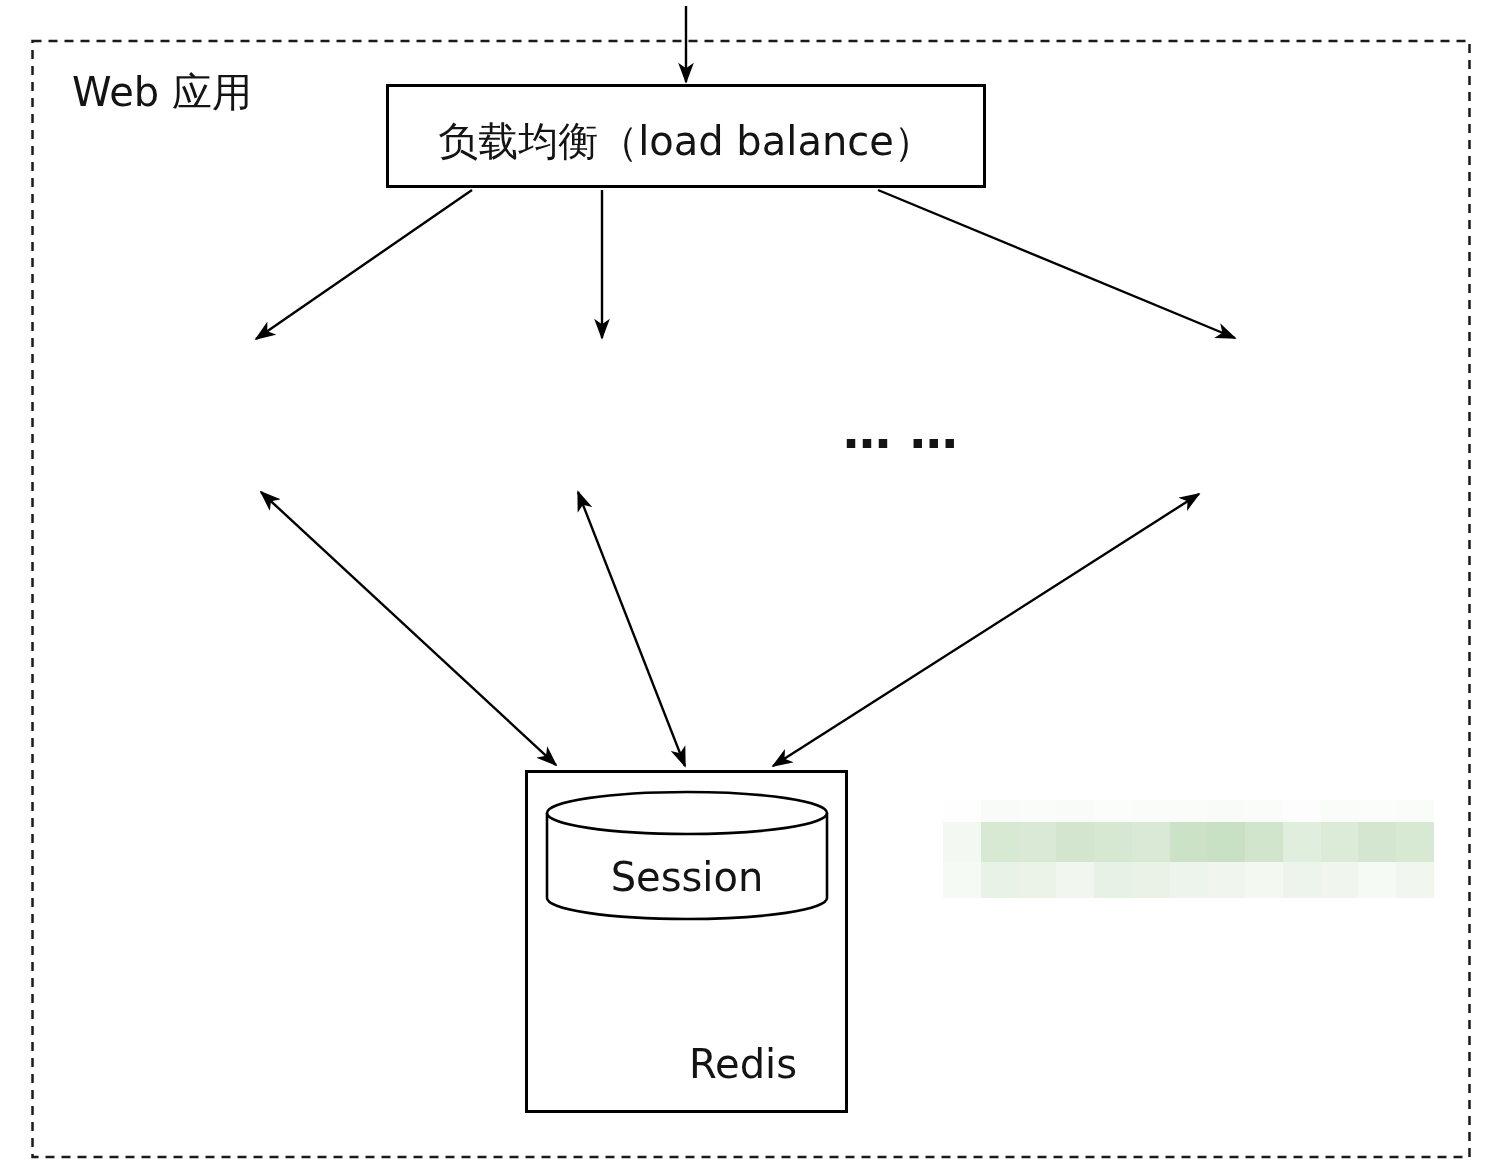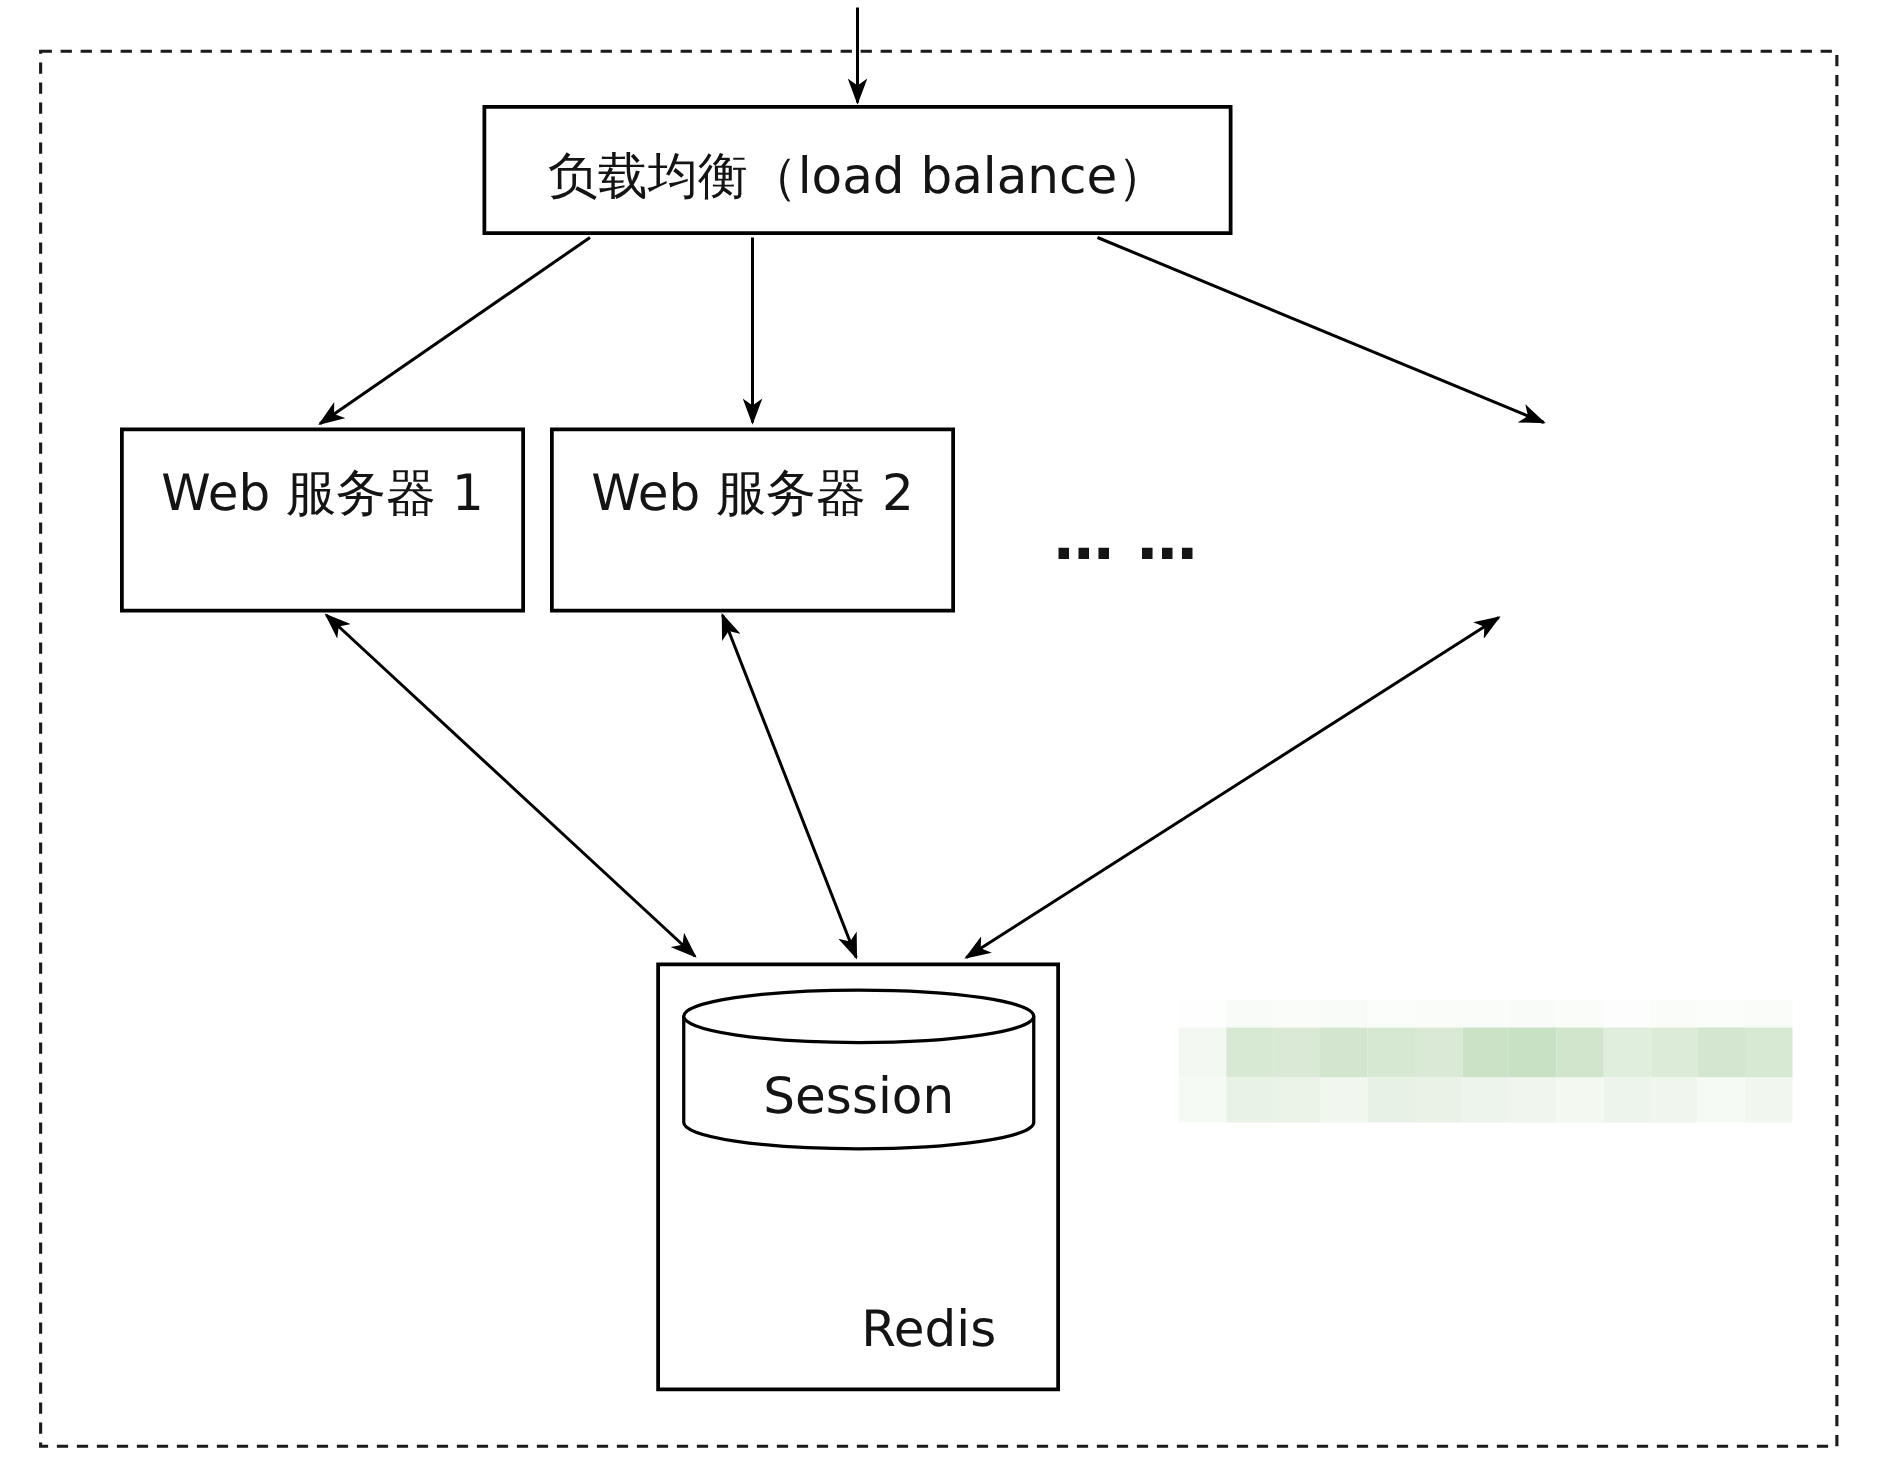--- a/index.html
+++ b/index.html
@@ -153,31 +153,26 @@
     <line x1="261" y1="492" x2="556" y2="765" stroke="#000" stroke-width="2.4" marker-start="url(#ah)" marker-end="url(#ah)"></line>
     <line x1="578" y1="492" x2="685" y2="766" stroke="#000" stroke-width="2.4" marker-start="url(#ah)" marker-end="url(#ah)"></line>
     <line x1="1199" y1="494" x2="773" y2="766" stroke="#000" stroke-width="2.4" marker-start="url(#ah)" marker-end="url(#ah)"></line>
 
     <g>
       <path d="M547,813 L547,898 A140,21 0 0 0 827,898 L827,813" fill="#ffffff" stroke="#000000" stroke-width="2.6"></path>
       <ellipse cx="687" cy="813" rx="140" ry="21" fill="#ffffff" stroke="#000000" stroke-width="2.6"></ellipse>
     </g>
   </svg>
 
+  <div class="frame-title">Web 应用</div>
 
   <div class="node node-lb">
     <span>负载均衡（load balance）</span>
   </div>
 
-  <div class="node node-server node-s1">
-    <span>Web 服务器 1</span>
-  </div>
-  <div class="node node-server node-s2">
-    <span>Web 服务器 2</span>
-  </div>
   <div class="dots">… …</div>
 
   <div class="node node-redis">
     <span class="redis-label">Redis</span>
   </div>
   <div class="session-label">Session</div>
 
 </div>
 
 </body></html>

